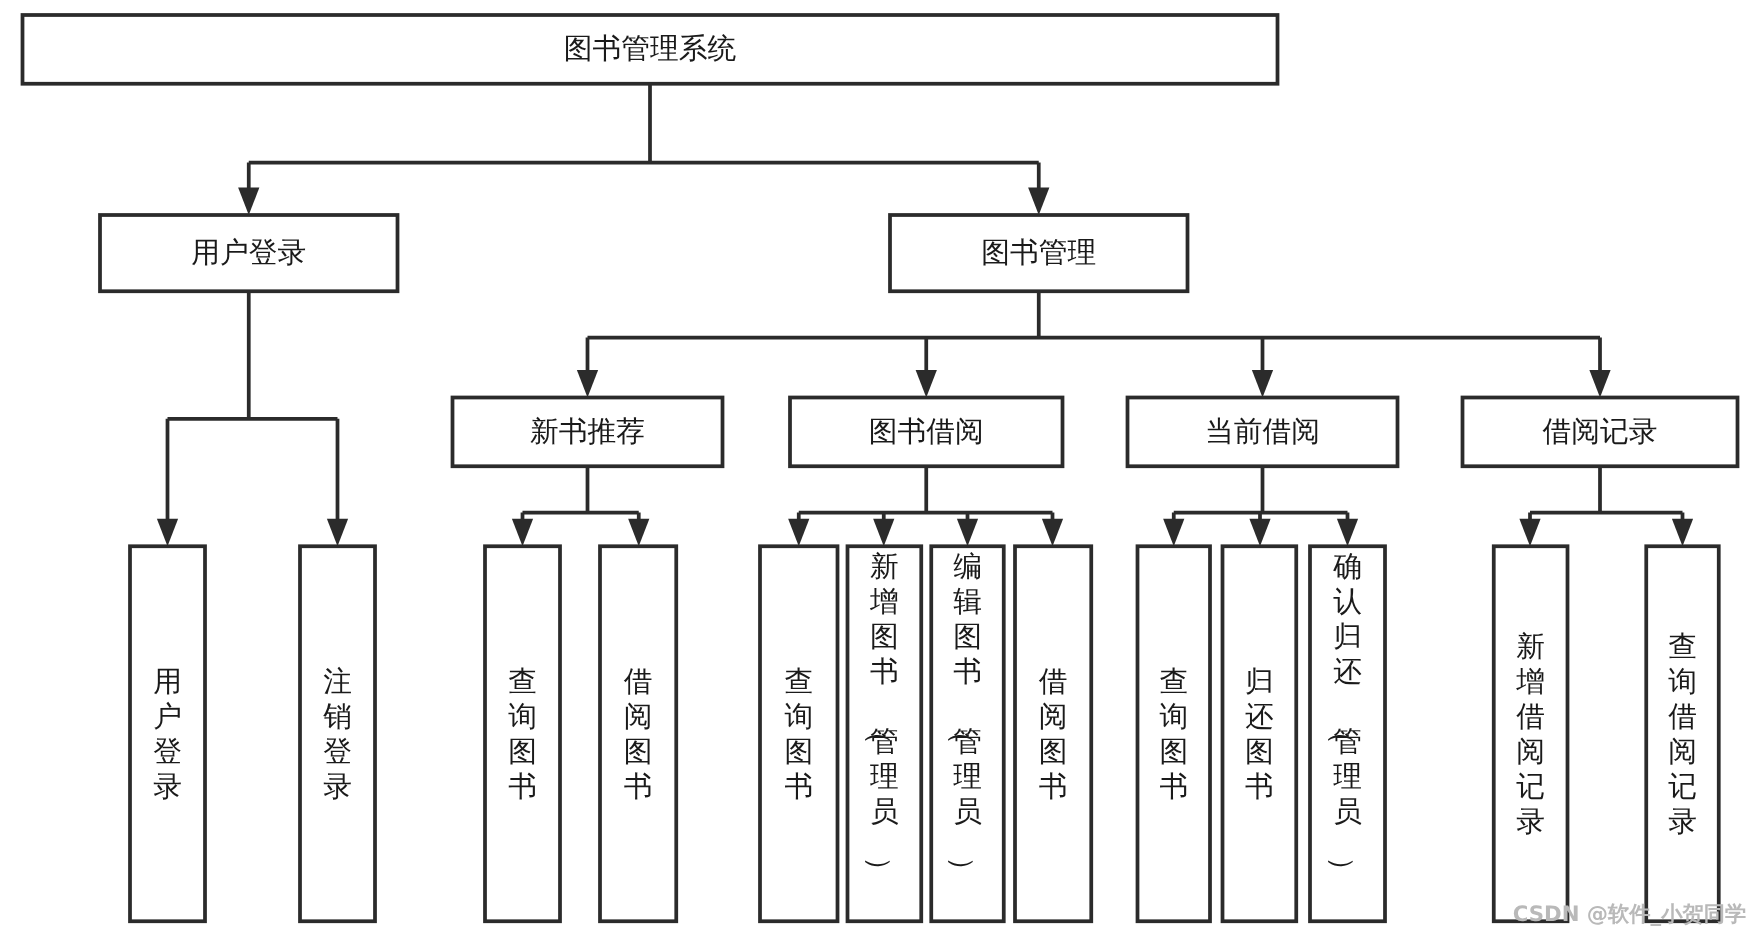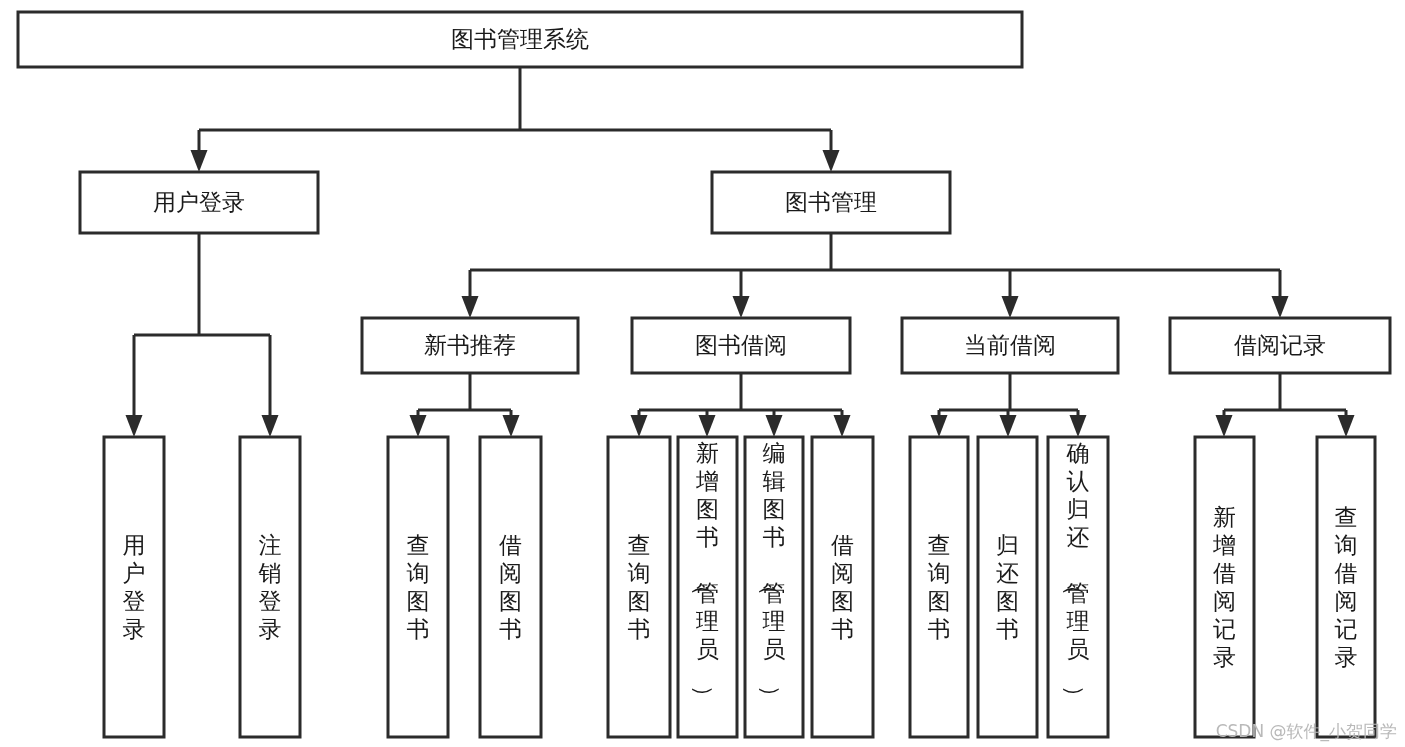--- a/index.html
+++ b/index.html
@@ -52,20 +52,21 @@
   }
   .watermark {
     position: absolute;
     right: 8px;
     bottom: 4px;
     font-family: "DejaVu Sans", "Liberation Sans", sans-serif;
     font-size: 17px;
     color: #b9b9b9;
     white-space: nowrap;
     user-select: none;
+    font-weight: bold;
   }
 </style>
 </head>
 <body>
 
 <div id="diagram-root">
   <svg class="diagram" id="diagram-svg" viewBox="0 0 1405 747" xmlns="http://www.w3.org/2000/svg">
     <g id="connector-layer">
         <line x1="520" y1="67" x2="520" y2="130" class="connector"></line>
         <line x1="199" y1="130" x2="831" y2="130" class="connector"></line>

